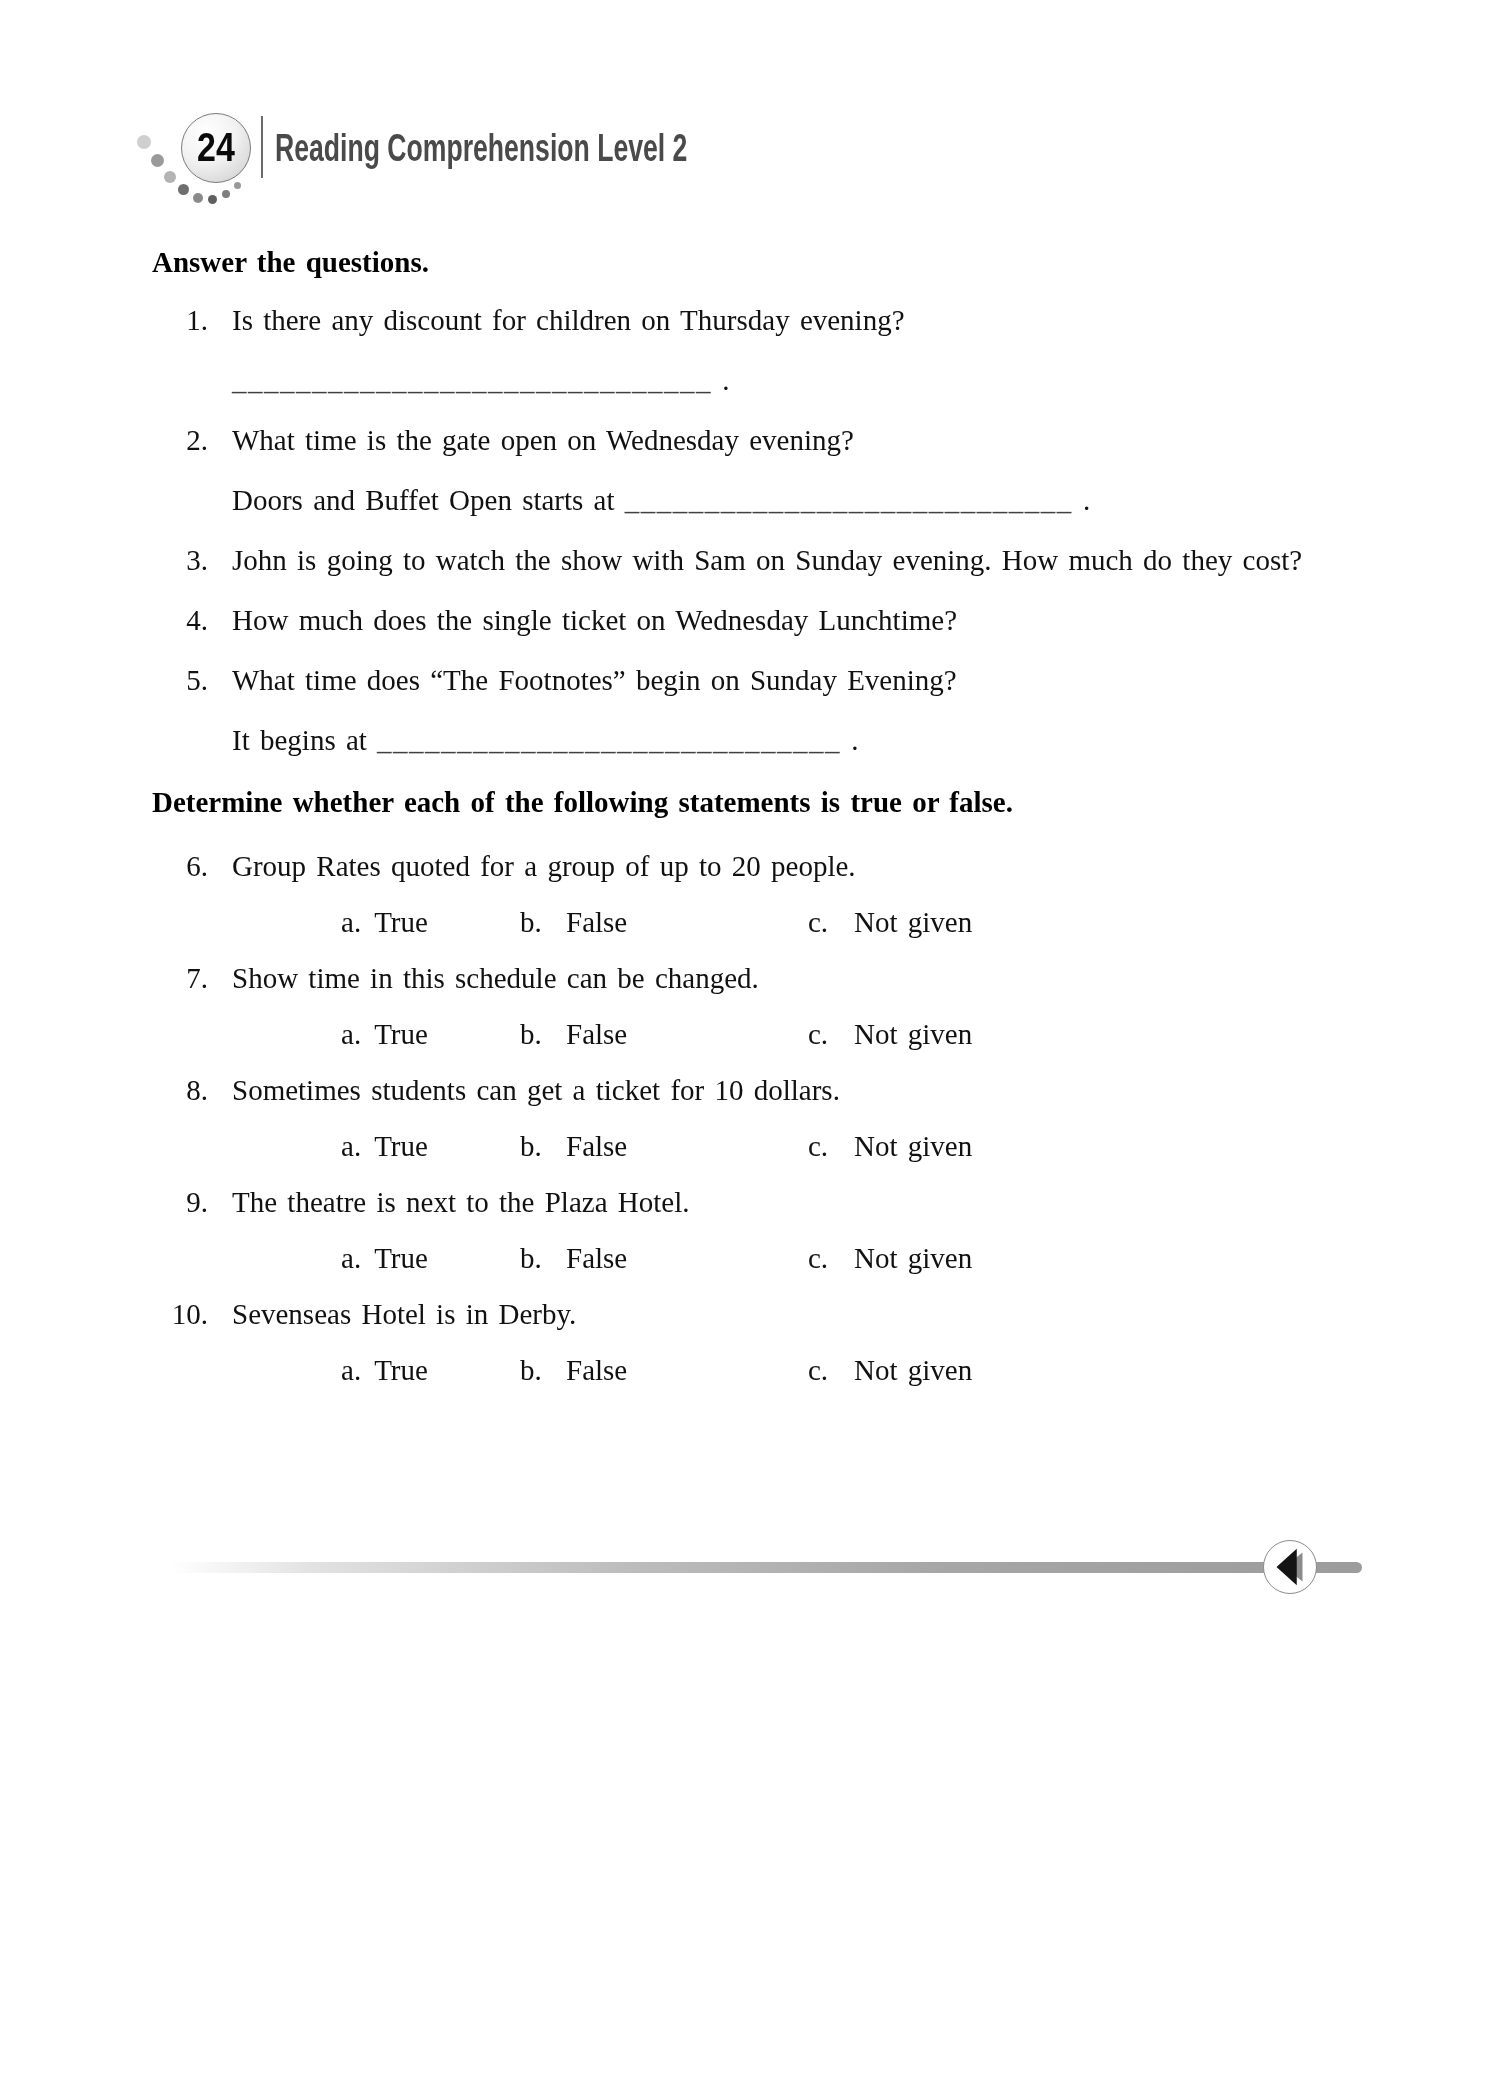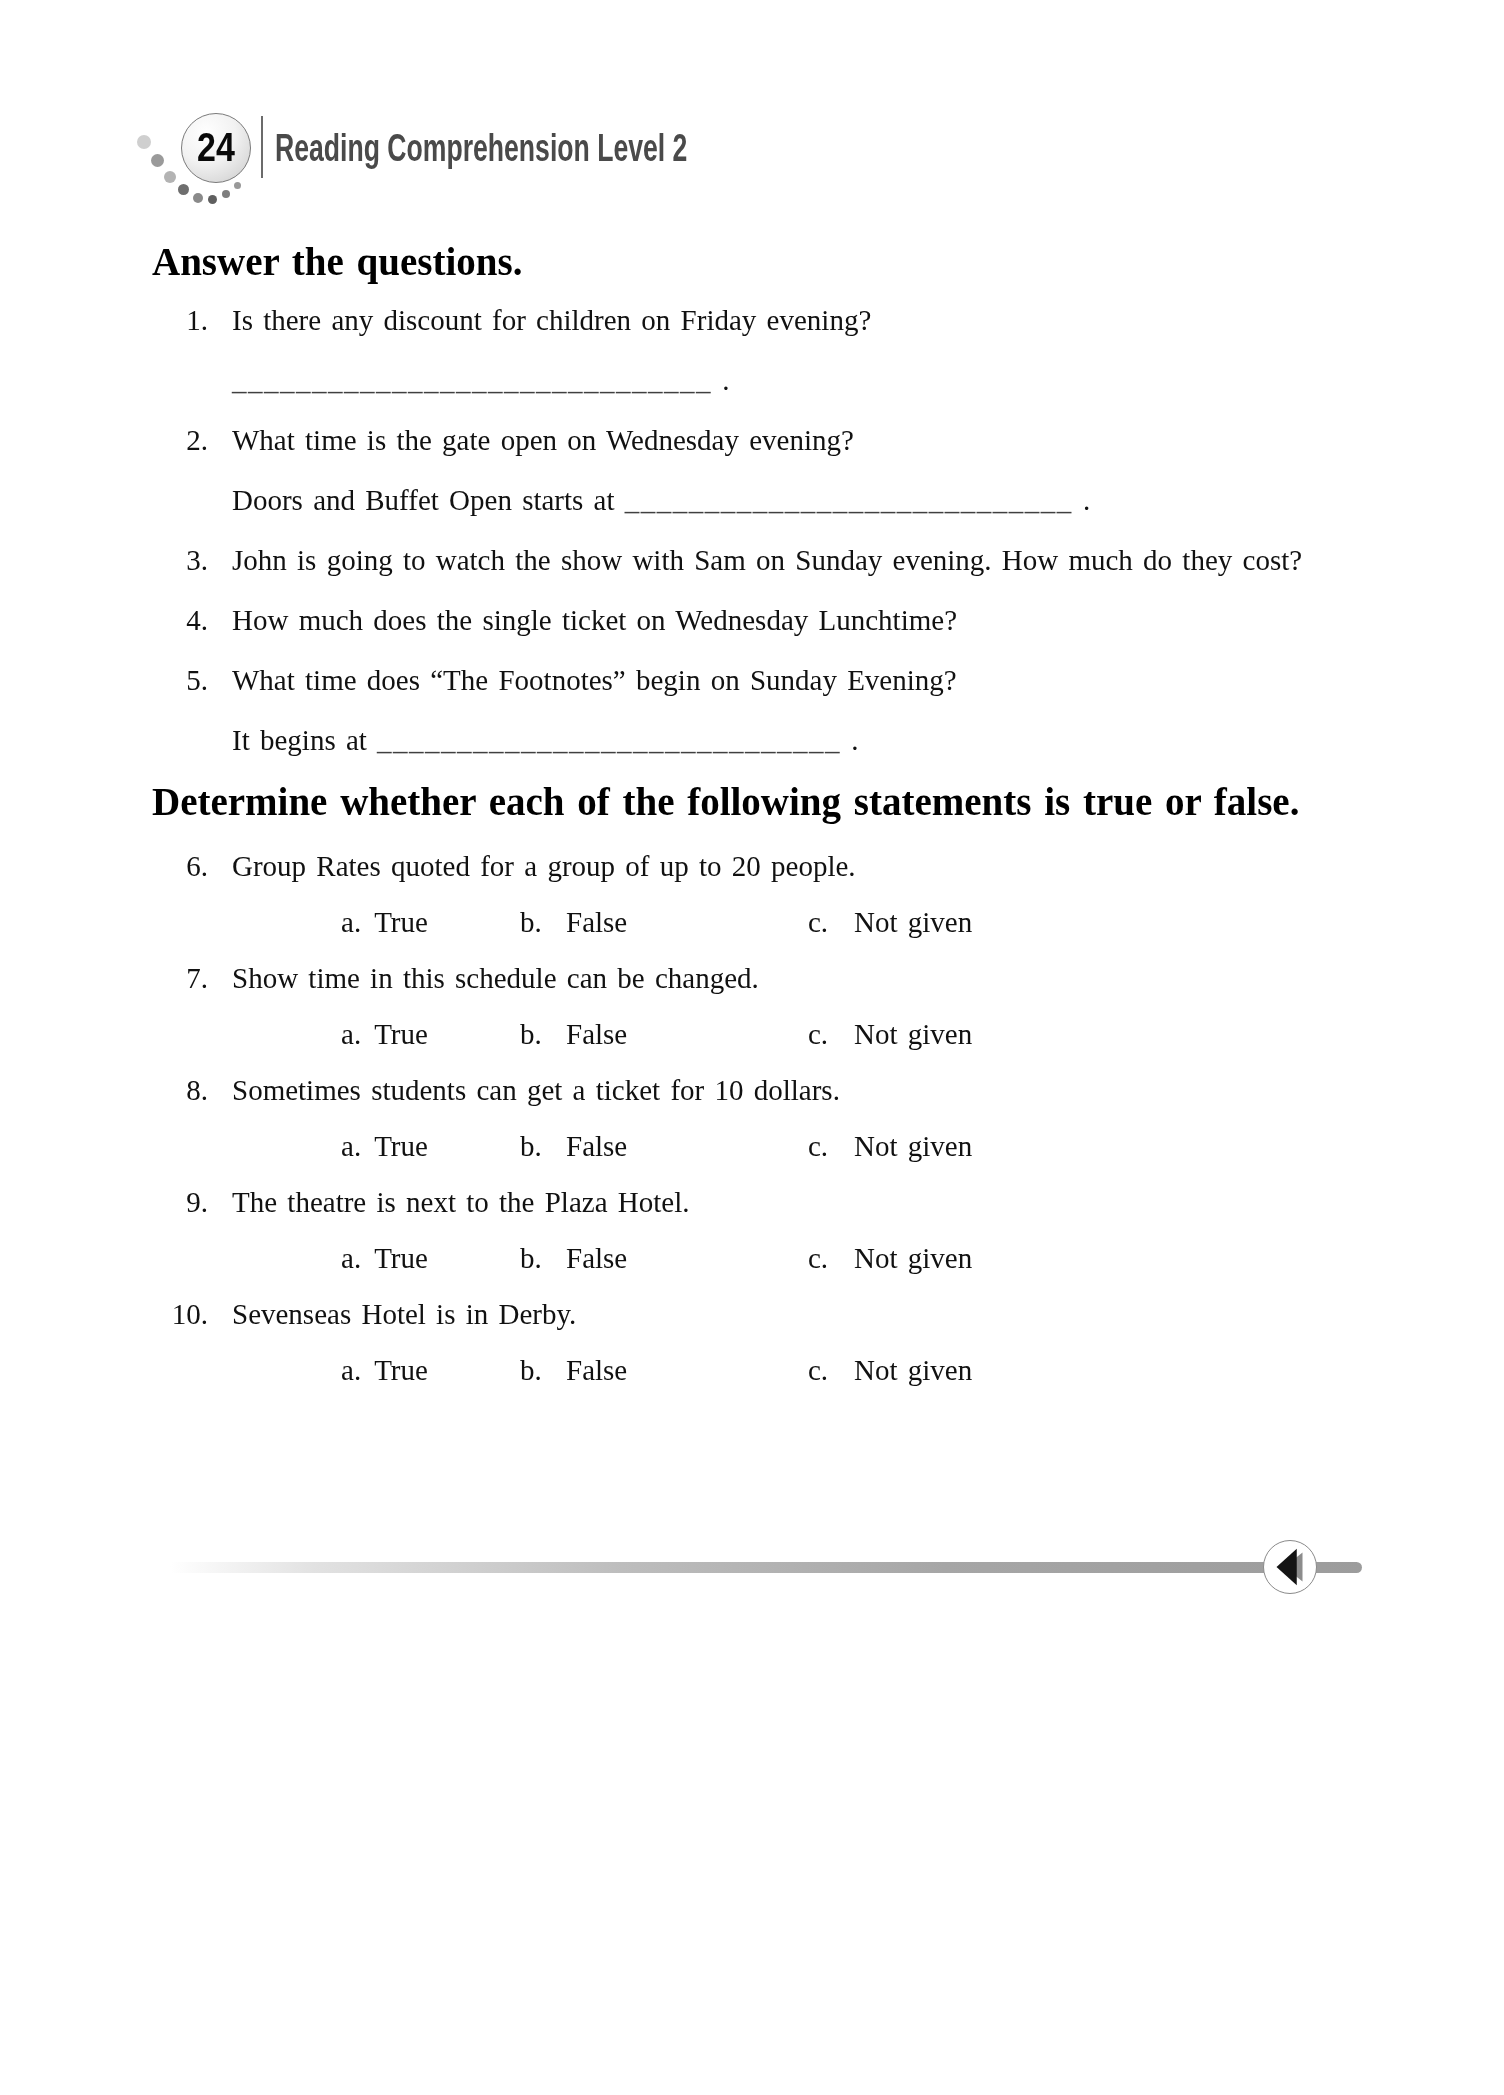--- a/index.html
+++ b/index.html
@@ -41,21 +41,21 @@
     transform:scaleX(0.70); transform-origin:left center;
   }
   .dot { position:absolute; border-radius:50%; }
 
   
   .content {
     position:absolute; top:245px; left:152px; width:1210px;
     font-size:29px; line-height:34px; word-spacing:3px;
   }
   .section-heading {
-    font-weight:bold; font-size:39px; line-height:34px;
+    font-weight:bold; font-size:29px; line-height:34px;
     margin:0 0 24px 0; color:#000;
   }
   .section-heading.second { margin-top:28px; margin-bottom:30px; }
 
   .q-row { display:flex; height:34px; margin-bottom:26px; }
   .q-num { flex:0 0 80px; box-sizing:border-box; text-align:right; padding-right:24px; }
   .q-text { flex:1; white-space:nowrap; }
 
   .a-row { height:34px; margin-bottom:26px; padding-left:80px; white-space:nowrap; }
   .blank { letter-spacing:1.5px; color:#404040; }
@@ -104,21 +104,21 @@
     <div class="header-title">Reading Comprehension Level 2</div>
   </div>
 
   <div class="content">
 
     <h2 class="section-heading">Answer the questions.</h2>
 
     <div class="q part1">
       <div class="q-row">
         <span class="q-num">1.</span>
-        <span class="q-text">Is there any discount for children on Friday evening?</span>
+        <span class="q-text">Is there any discount for children on Thursday evening?</span>
       </div>
       <div class="a-row"><span></span><span class="blank">______________________________</span><span> .</span></div>
     </div>
 
     <div class="q part1">
       <div class="q-row">
         <span class="q-num">2.</span>
         <span class="q-text">What time is the gate open on Wednesday evening?</span>
       </div>
       <div class="a-row"><span>Doors and Buffet Open starts at </span><span class="blank">____________________________</span><span> .</span></div>

